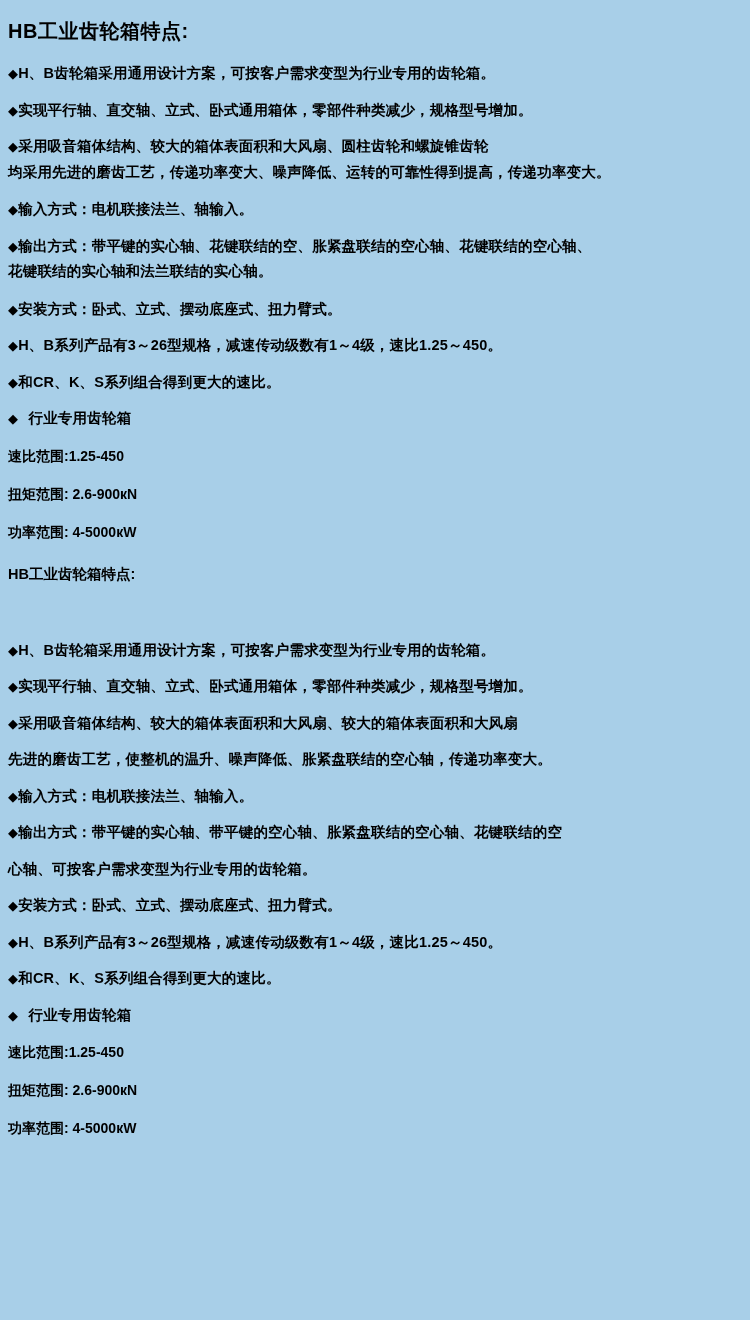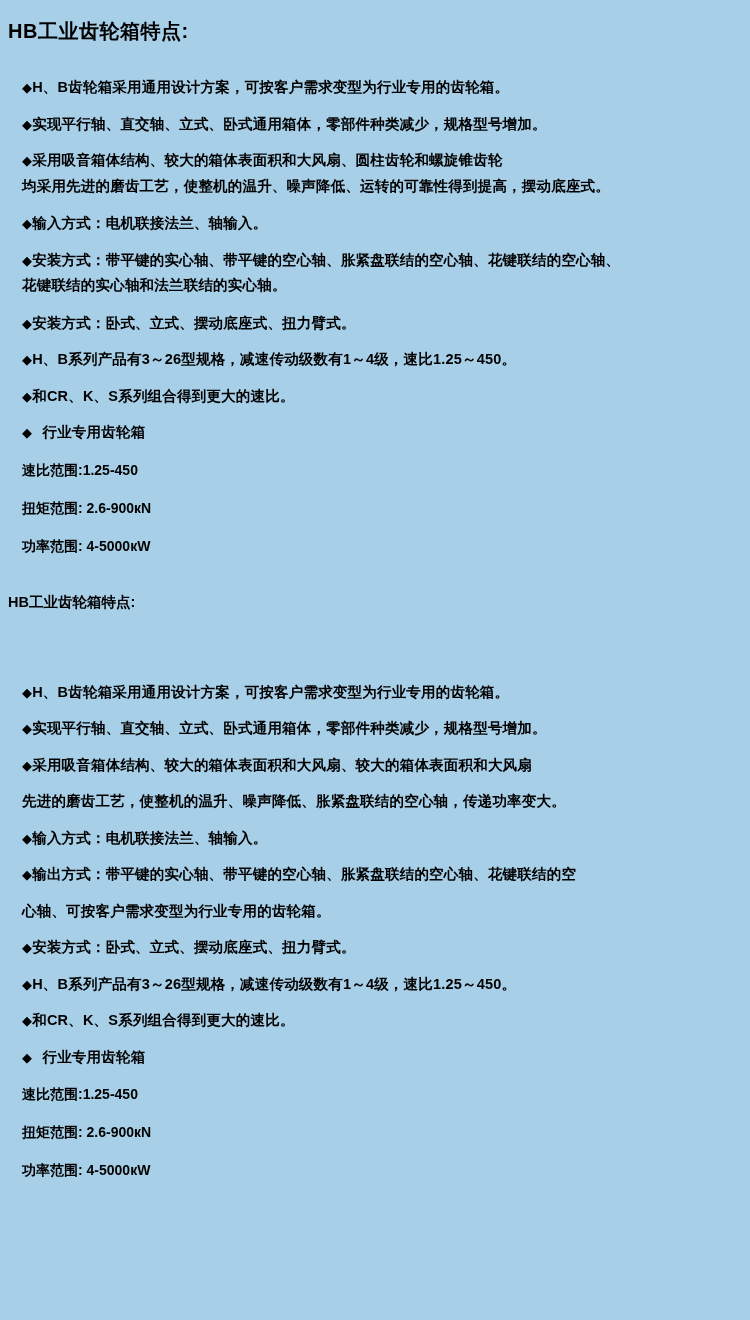--- a/index.html
+++ b/index.html
@@ -22,21 +22,21 @@
     position: relative;
   }
   .title {
     font-size: 20px;
     font-weight: bold;
     letter-spacing: 0.5px;
     padding-top: 18px;
     padding-bottom: 10px;
   }
   .block {
-    margin: 14px;
+    margin: 0;
   }
   .line {
     font-size: 14.5px;
     font-weight: bold;
     line-height: 1.0;
     padding: 11px 0 11px 0;
     white-space: nowrap;
     letter-spacing: 0.2px;
   }
   .line.cont {
@@ -76,25 +76,25 @@
 
   <div class="title">HB工业齿轮箱特点:</div>
 
   <div class="block section1">
 
     <div class="line"><span class="bullet">◆</span><span>H、B齿轮箱采用通用设计方案，可按客户需求变型为行业专用的齿轮箱。</span></div>
 
     <div class="line"><span class="bullet">◆</span><span>实现平行轴、直交轴、立式、卧式通用箱体，零部件种类减少，规格型号增加。</span></div>
 
     <div class="line"><span class="bullet">◆</span><span>采用吸音箱体结构、较大的箱体表面积和大风扇、圆柱齿轮和螺旋锥齿轮</span></div>
-    <div class="line cont">均采用先进的磨齿工艺，使整机的温升、噪声降低、运转的可靠性得到提高，摆动底座式。</div>
+    <div class="line cont">均采用先进的磨齿工艺，传递功率变大、噪声降低、运转的可靠性得到提高，传递功率变大。</div>
 
     <div class="line"><span class="bullet">◆</span><span>输入方式：电机联接法兰、轴输入。</span></div>
 
-    <div class="line"><span class="bullet">◆</span><span>安装方式：带平键的实心轴、带平键的空心轴、胀紧盘联结的空心轴、花键联结的空心轴、</span></div>
+    <div class="line"><span class="bullet">◆</span><span>输出方式：带平键的实心轴、花键联结的空、胀紧盘联结的空心轴、花键联结的空心轴、</span></div>
     <div class="line cont">花键联结的实心轴和法兰联结的实心轴。</div>
 
     <div class="line"><span class="bullet">◆</span><span>安装方式：卧式、立式、摆动底座式、扭力臂式。</span></div>
 
     <div class="line"><span class="bullet">◆</span><span>H、B系列产品有3～26型规格，减速传动级数有1～4级，速比1.25～450。</span></div>
 
     <div class="line"><span class="bullet">◆</span><span>和CR、K、S系列组合得到更大的速比。</span></div>
 
     <div class="line spaced"><span class="bullet">◆</span><span> 行业专用齿轮箱</span></div>
 

